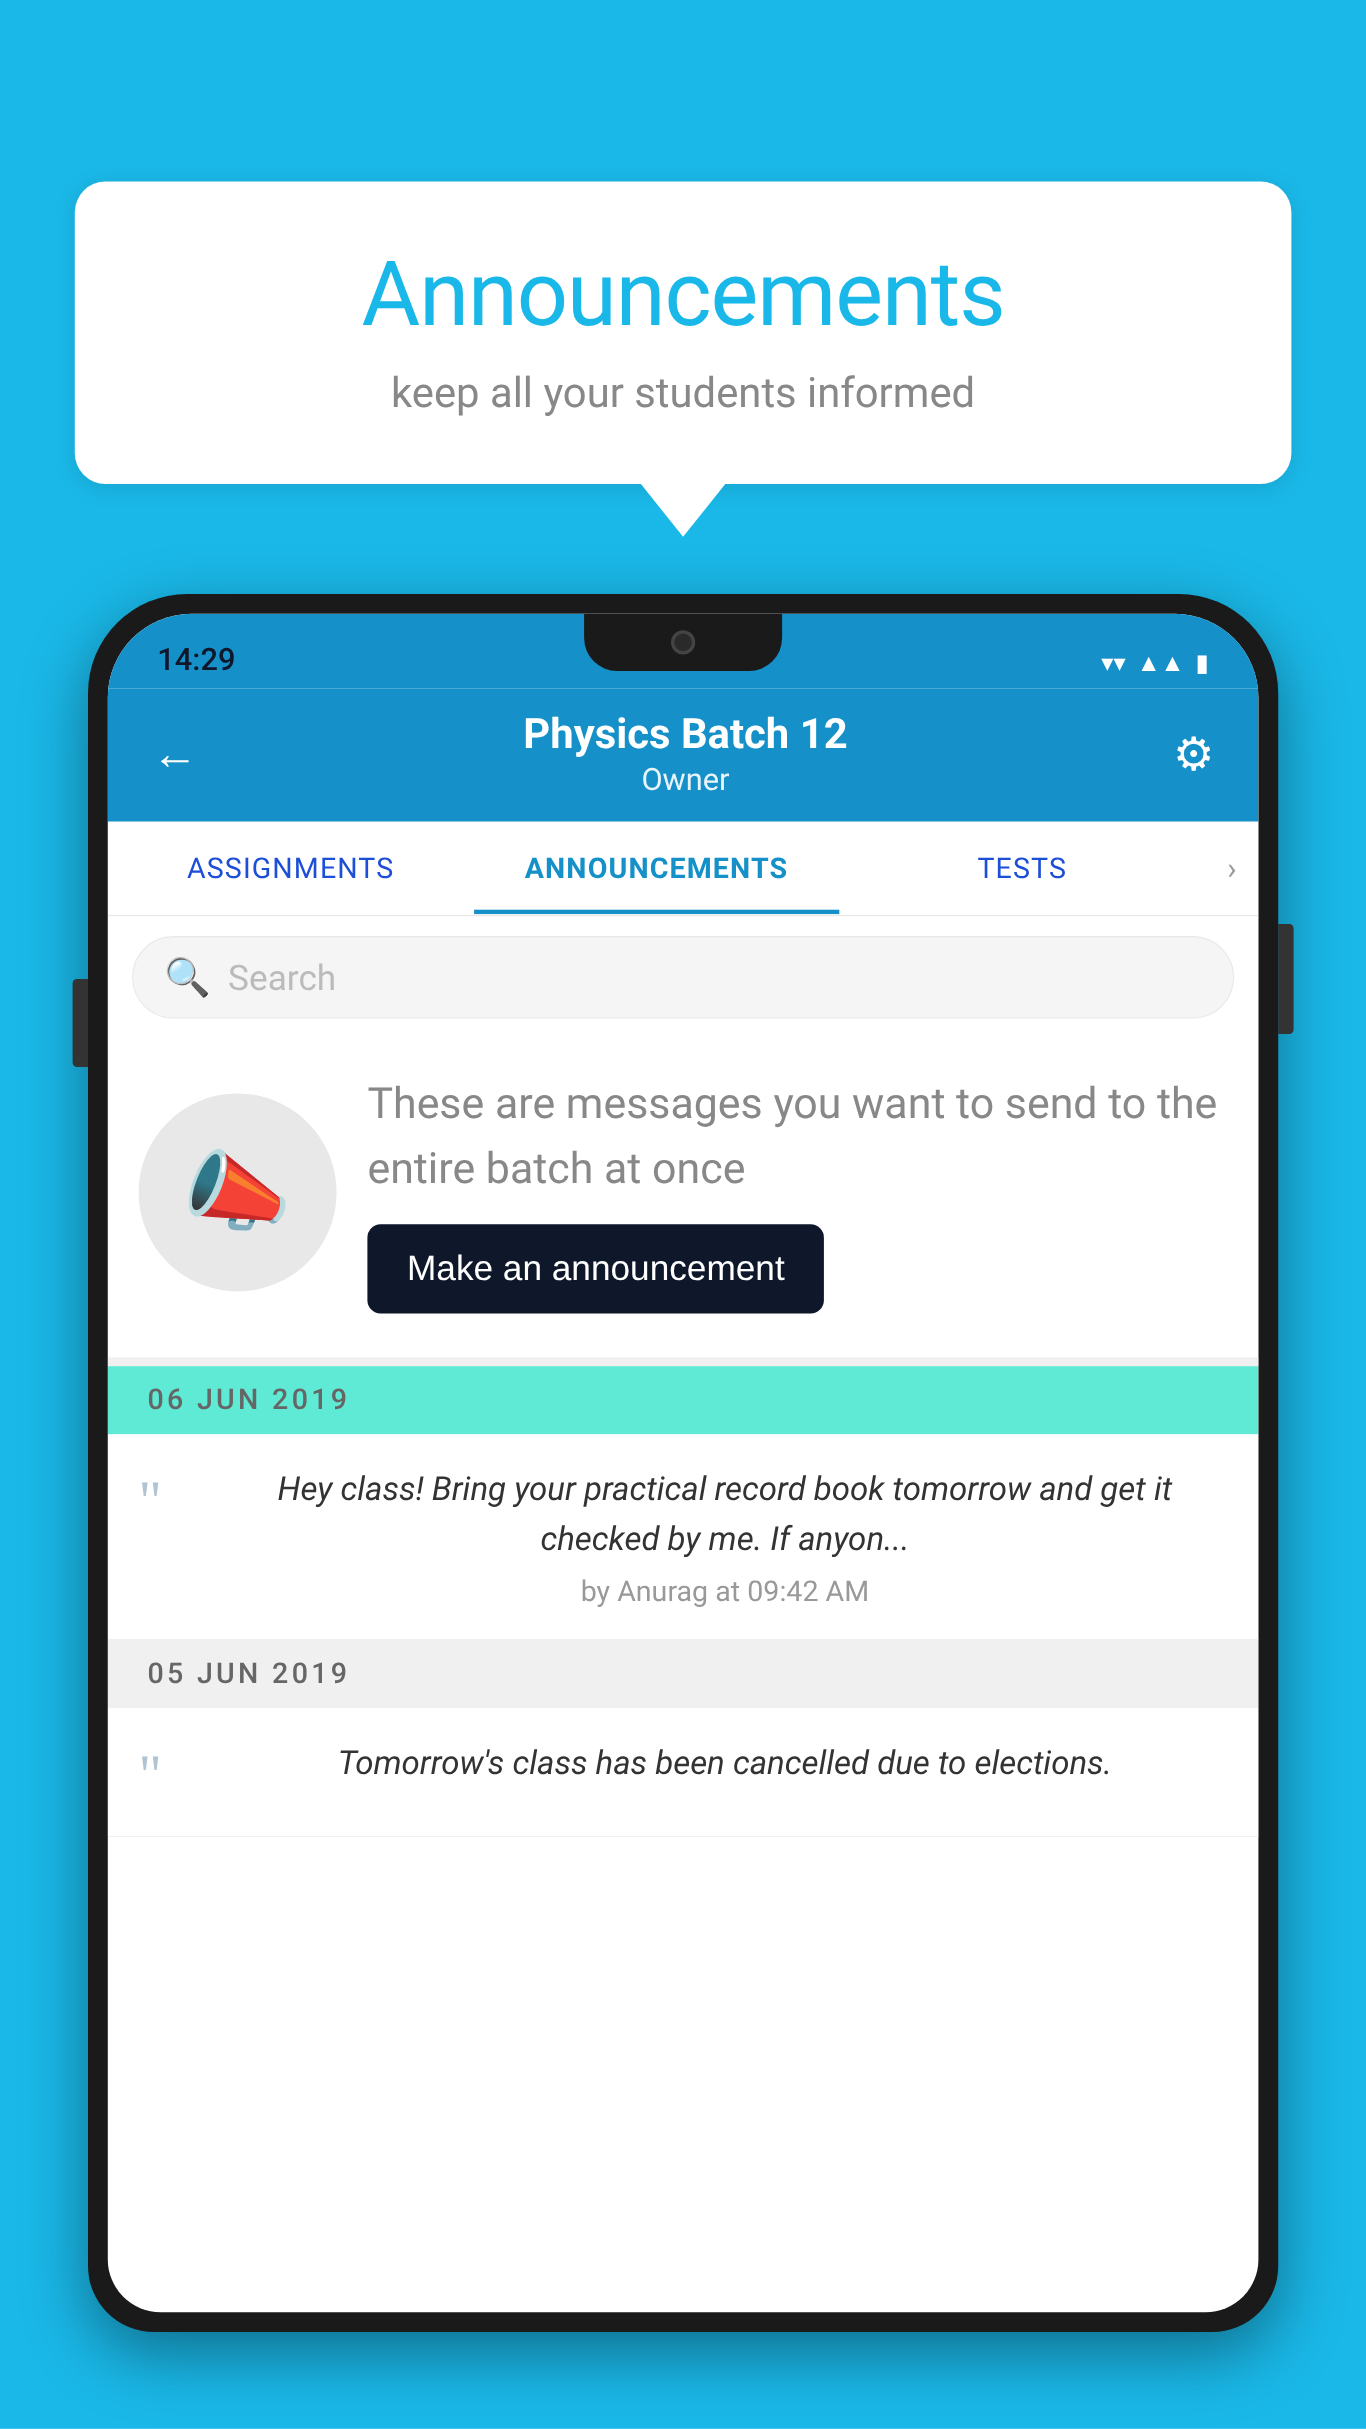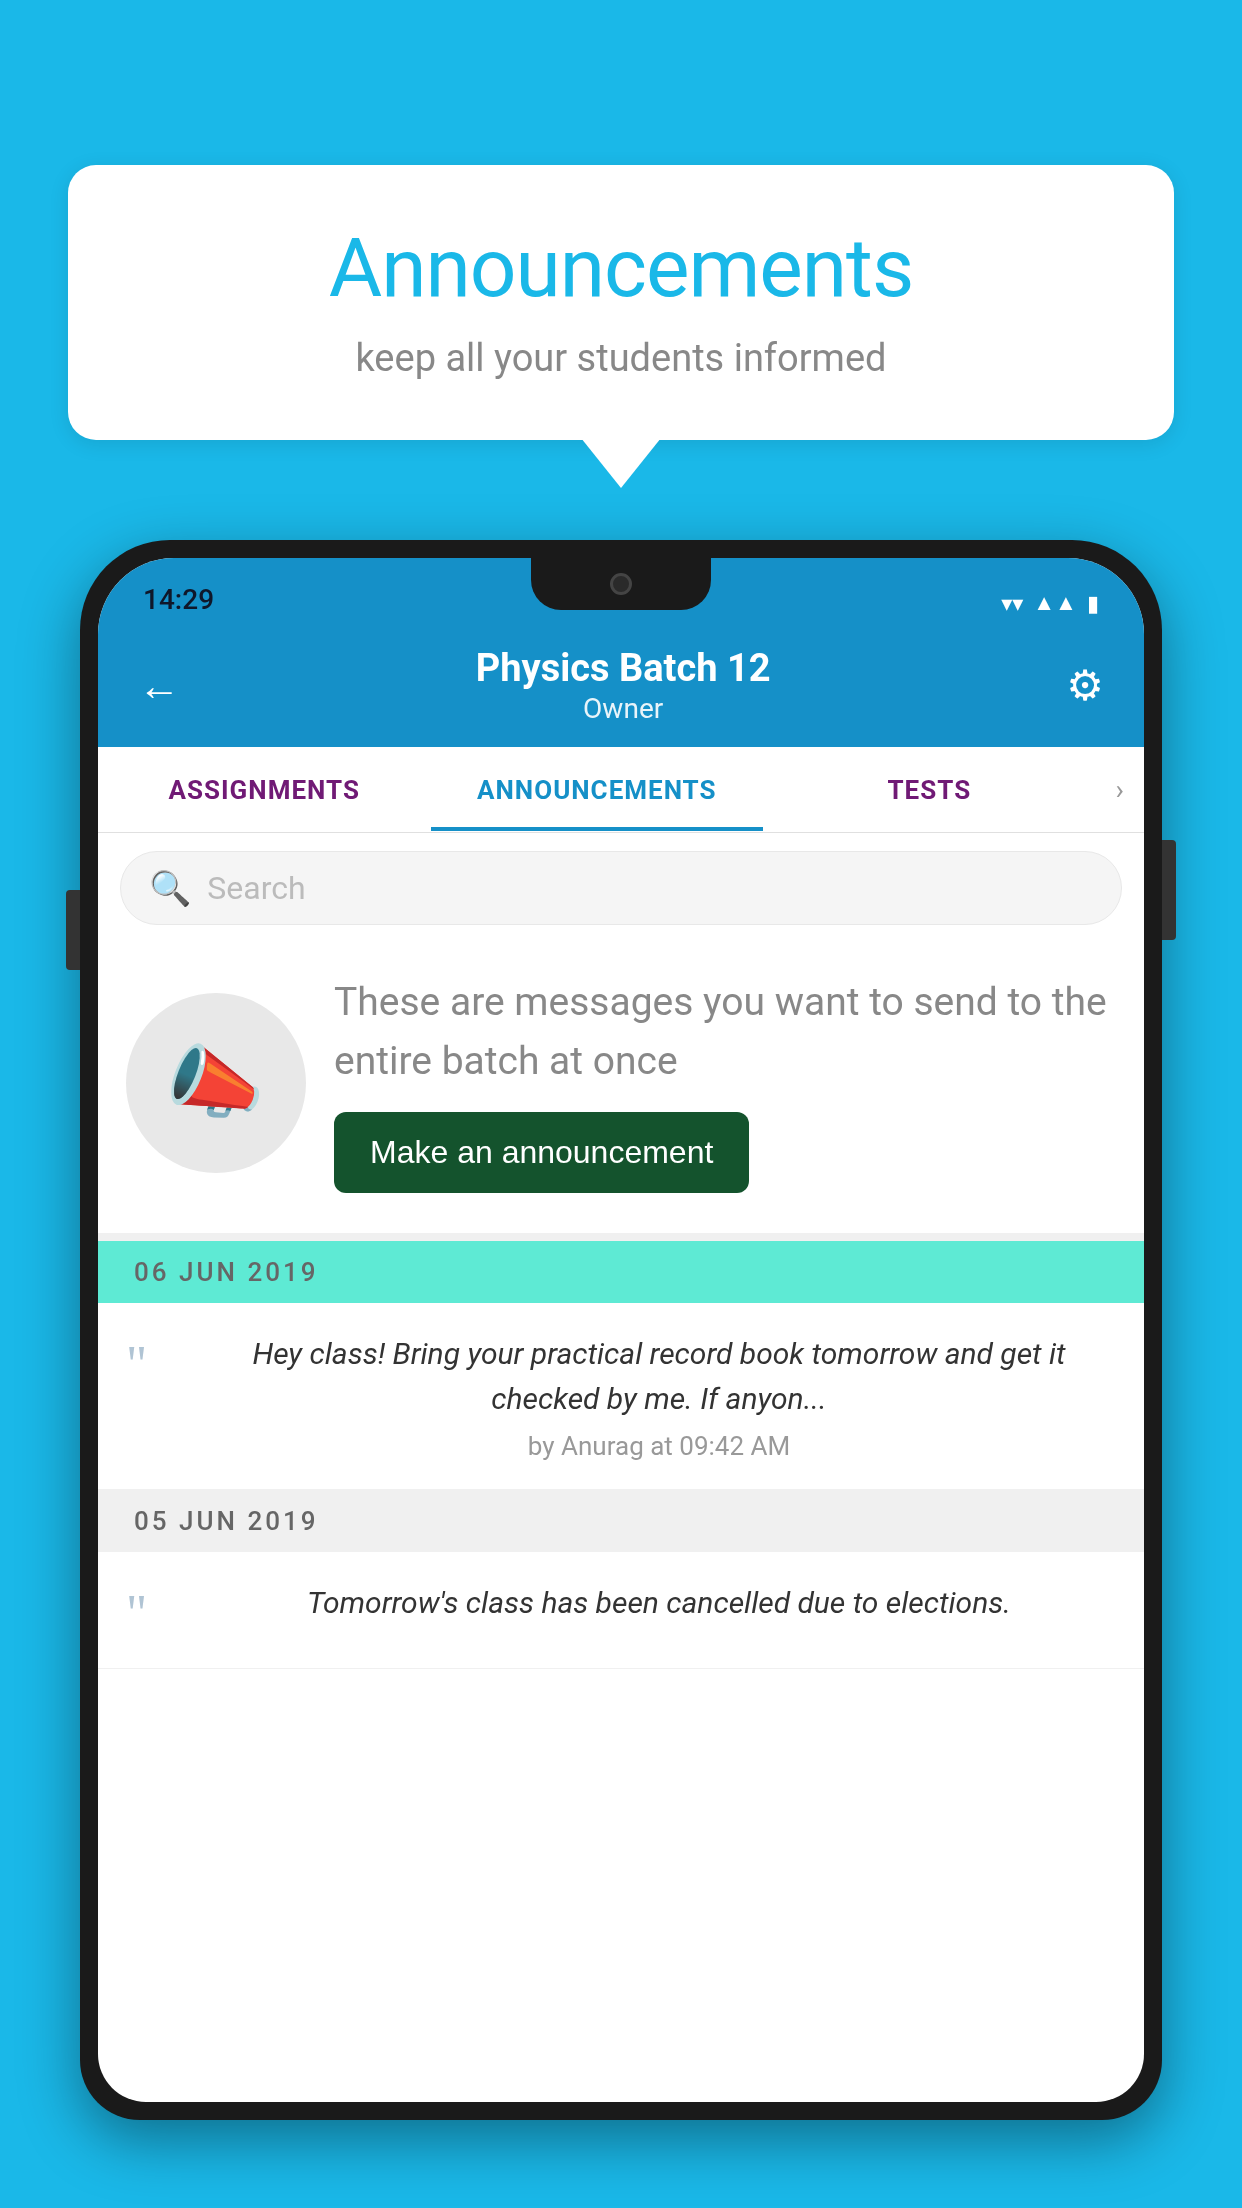--- a/index.html
+++ b/index.html
@@ -203,22 +203,22 @@
       border-bottom: 1px solid #e0e0e0;
       display: flex;
       align-items: center;
     }
 
     .tab-item {
       flex: 1;
       text-align: center;
       padding: 26px 10px;
       font-size: 26px;
-      font-weight: 700;
-      color: #701a75;
+      font-weight: 400;
+      color: #1d4ed8;
       letter-spacing: 1px;
       text-transform: uppercase;
       cursor: pointer;
       position: relative;
     }
 
     .tab-item.active {
       color: #1590c8;
       font-weight: 700;
     }
@@ -297,21 +297,21 @@
     }
 
     .promo-text {
       font-size: 39px;
       color: #888;
       line-height: 1.5;
       margin-bottom: 22px;
     }
 
     .promo-button {
-      background: #14532d;
+      background: #0f172a;
       color: white;
       border: none;
       border-radius: 12px;
       padding: 22px 36px;
       font-size: 32px;
       font-weight: 500;
       cursor: pointer;
     }
 
     

